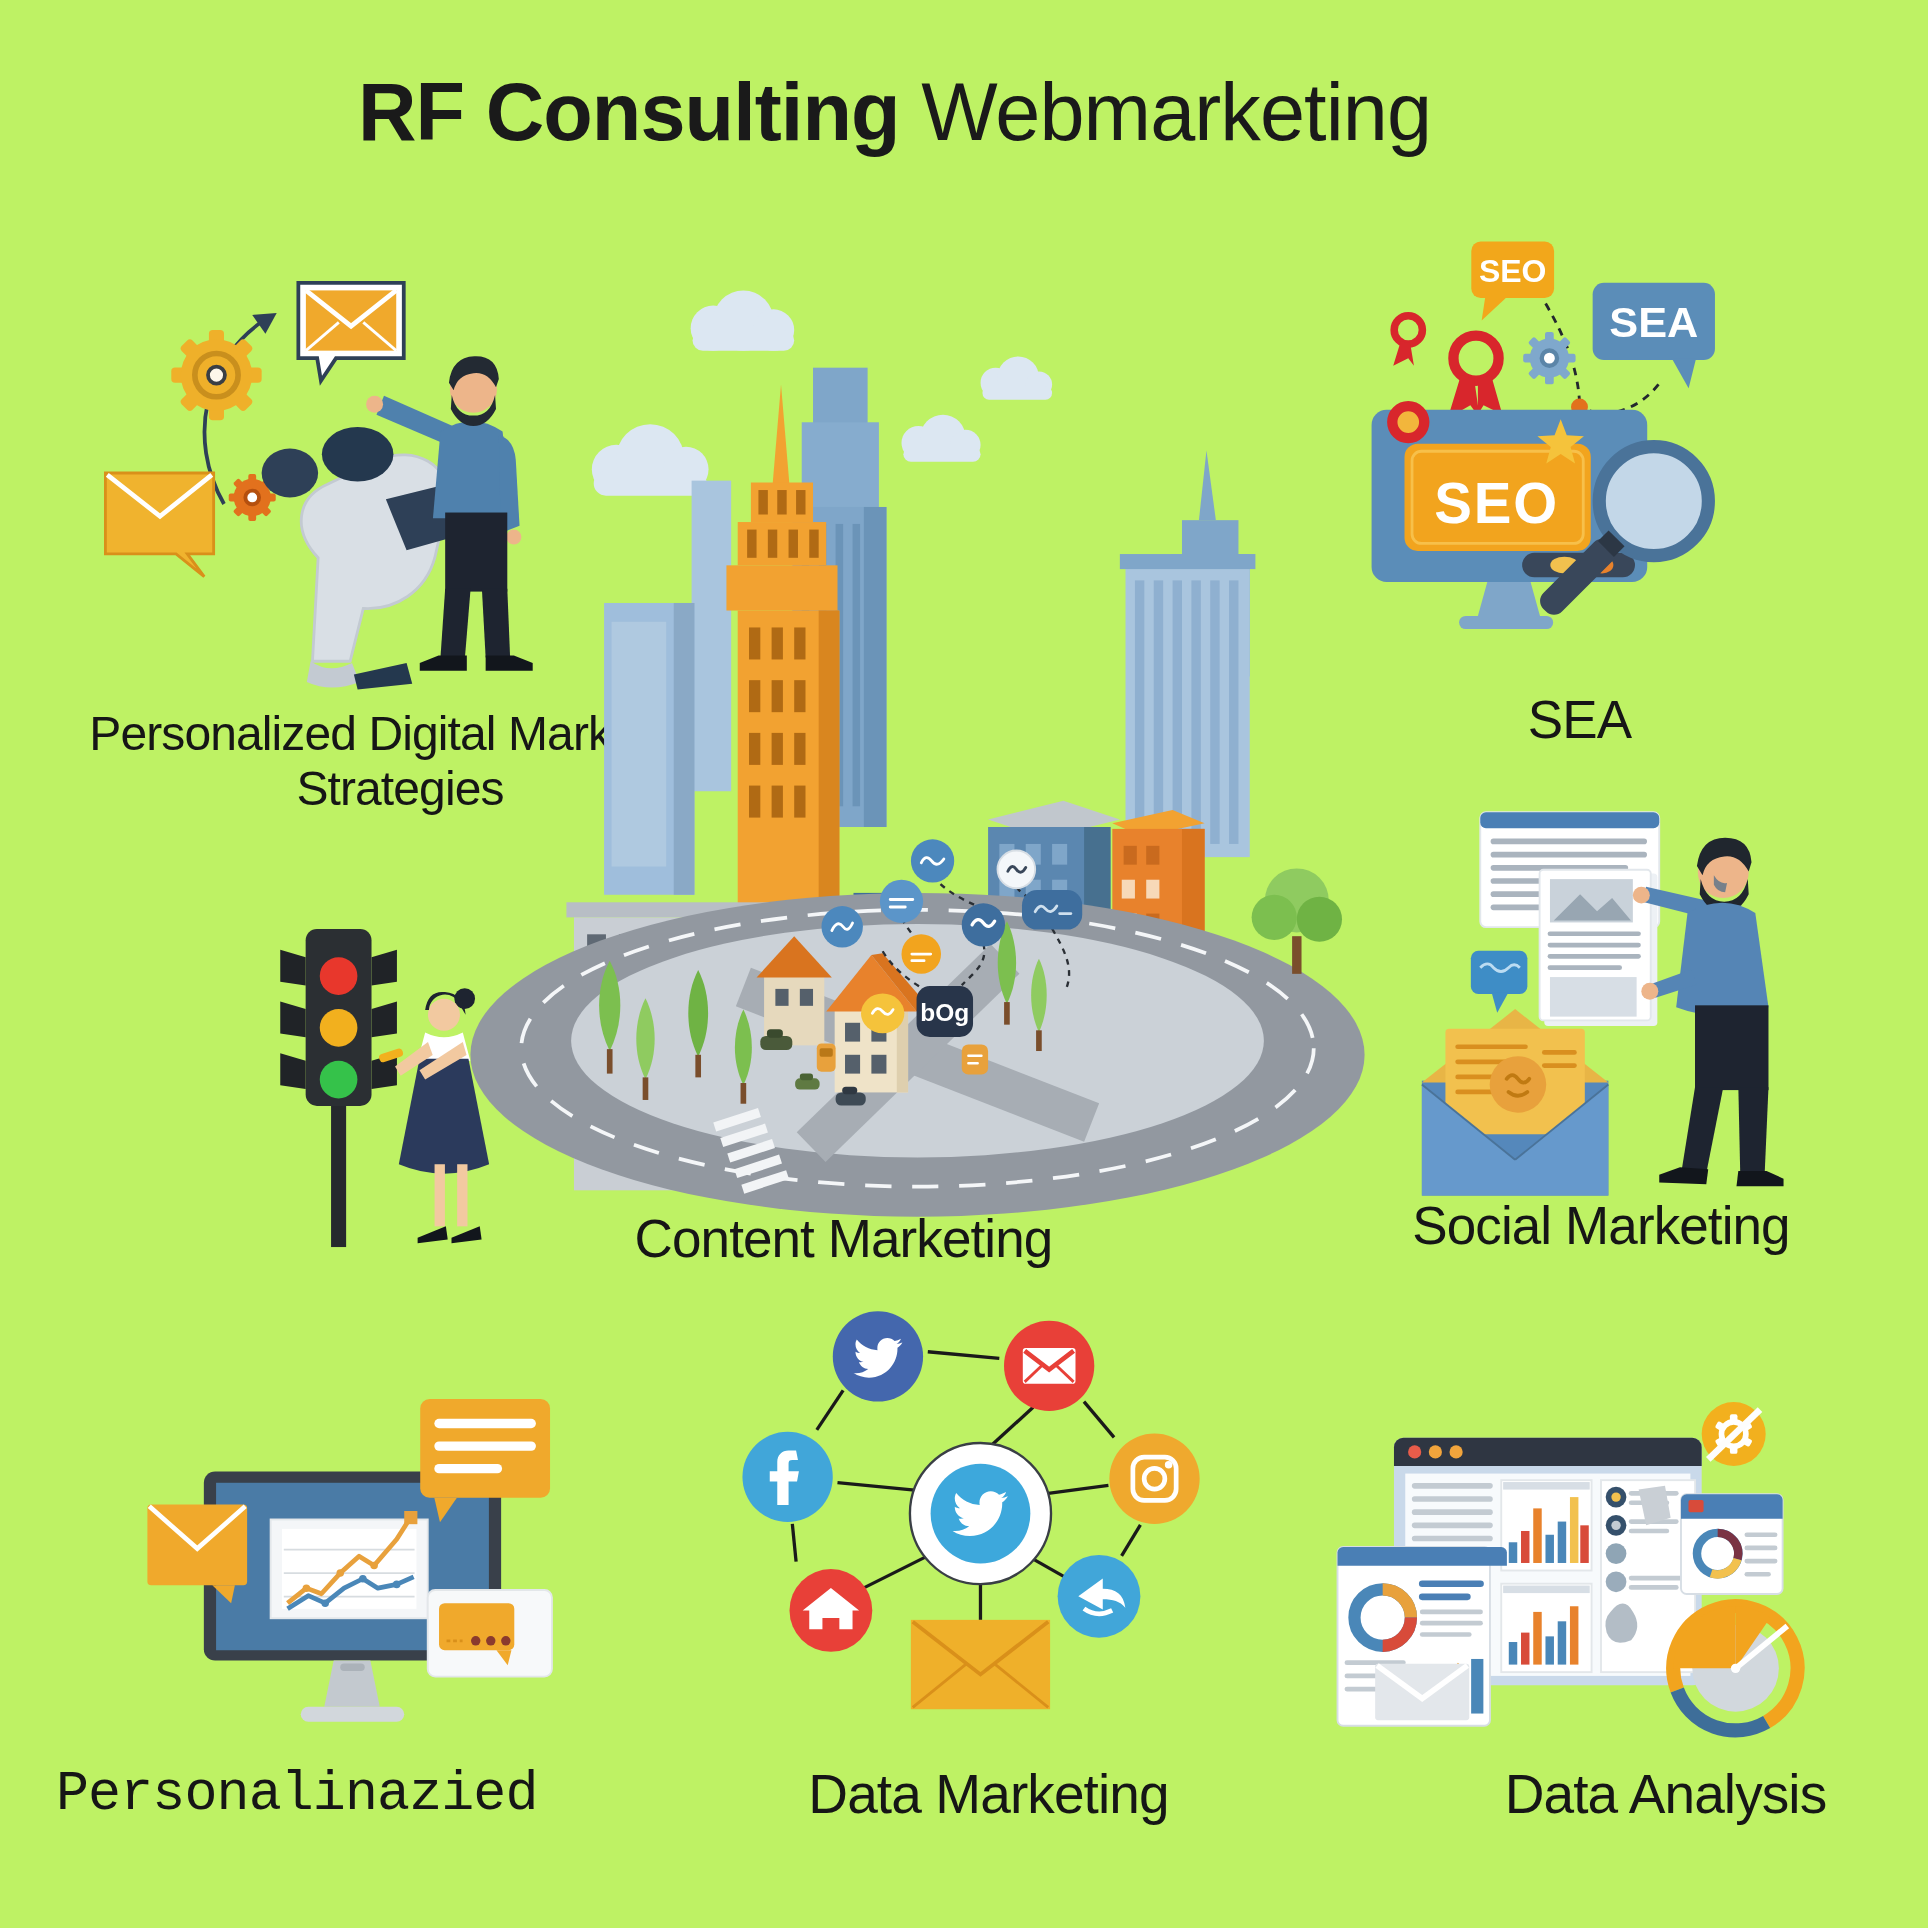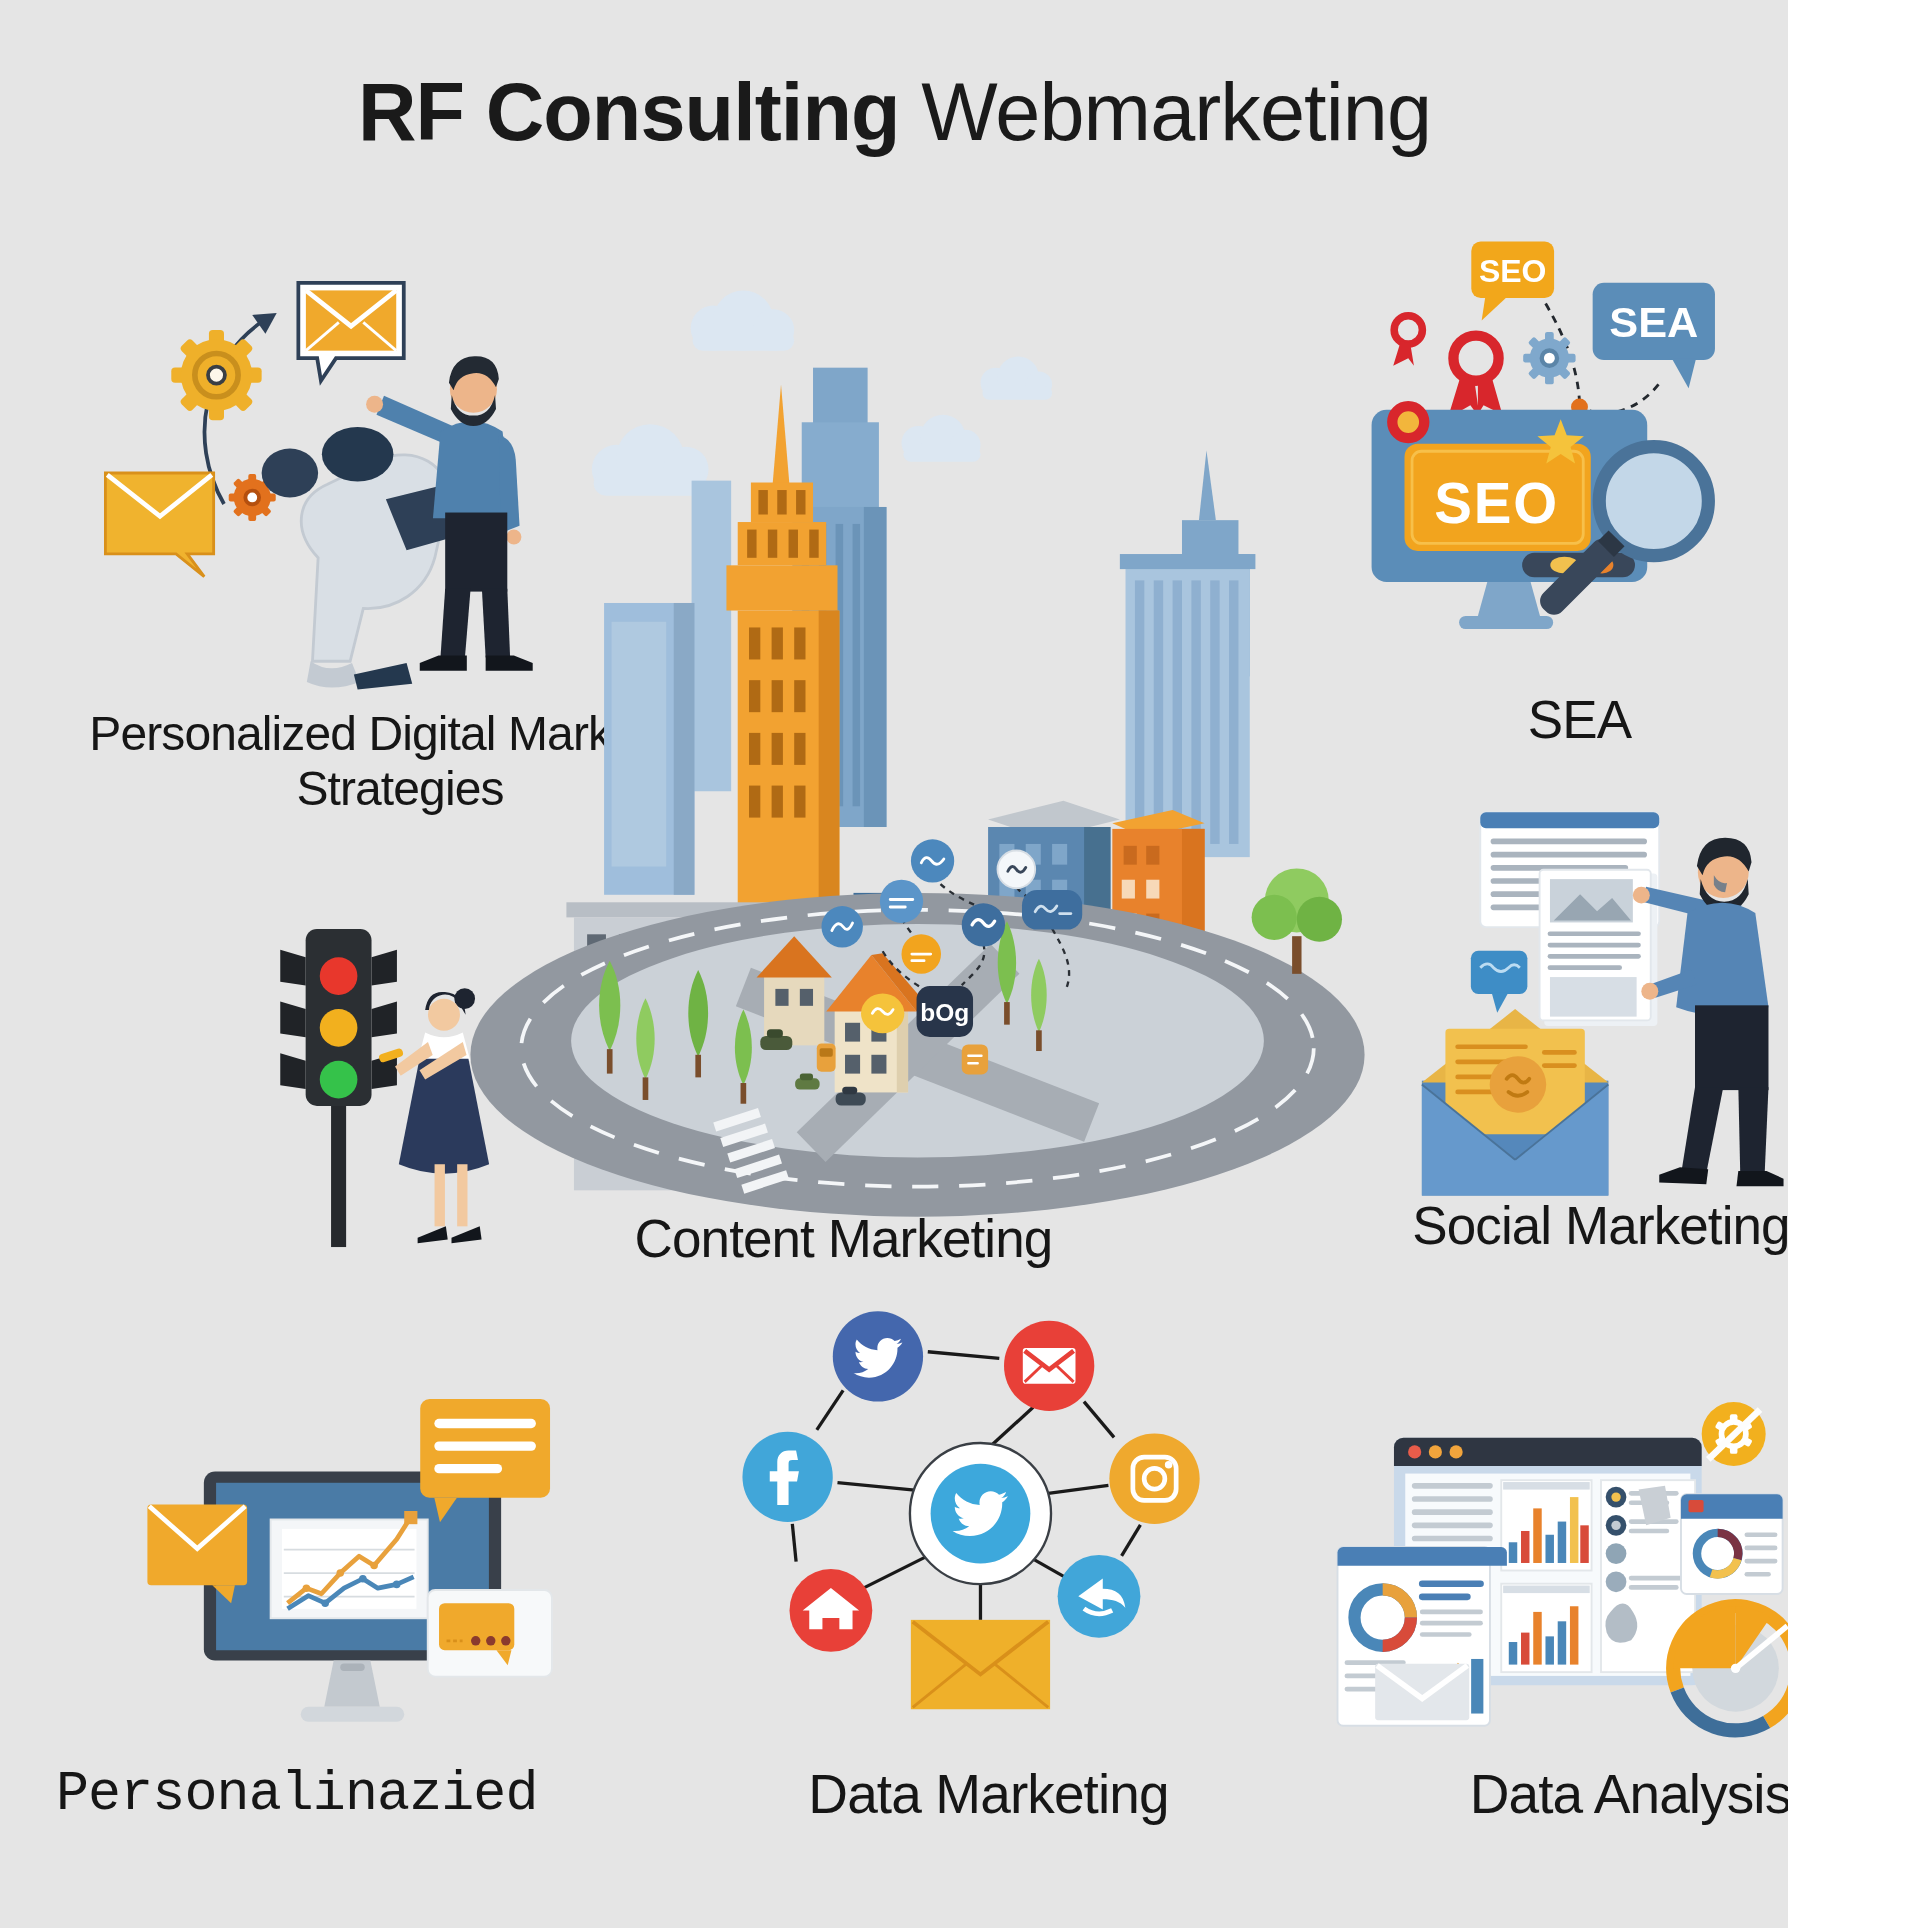--- a/index.html
+++ b/index.html
@@ -1,37 +1,37 @@
 <!DOCTYPE html>
 <html style="font-size:15px"><head>
 <meta charset="utf-8">
 <style>
   html,body{margin:0;padding:0;background:#fff;}
   .stage{
-    position:relative;width:1788px;height:1928px;background:#e5e5e5;overflow:hidden;
+    position:relative;width:1928px;height:1928px;background:#bef264;overflow:hidden;
     font-family:"Liberation Sans", sans-serif;color:#1a1a1a;
   }
   .abs{position:absolute;}
   .title{
     top:66px;left:0;width:1789px;text-align:center;
     font-size:81px;letter-spacing:-0.9px;white-space:nowrap;
   }
   .title .brand{font-weight:bold;}
   .title .suffix{font-weight:normal;}
   .lbl{
     text-align:center;font-size:53px;line-height:1.15;letter-spacing:-0.9px;color:#161616;
   }
   .lbl-strategies{top:706px;left:28px;width:744px;font-size:48px;}
   .lbl-sea{top:690px;left:1391px;width:377px;}
   .lbl-organic{top:1258px;left:108px;width:471px;font-size:54px;}
   .lbl-content{top:1209px;left:608px;width:471px;}
   .lbl-social{top:1196px;left:1361px;width:480px;}
   .lbl-personalized{top:1763px;left:56px;width:471px;font-size:55px;font-family:Liberation Mono, monospace;}
   .lbl-email{top:1763px;left:753px;width:471px;font-size:55px;}
-  .lbl-data{top:1763px;left:1395px;width:471px;font-size:55px;}
+  .lbl-data{top:1763px;left:1430px;width:471px;font-size:55px;}
   svg{display:block;overflow:visible;}
   text{font-family:"Liberation Sans", sans-serif;}
 </style>
 </head>
 <body>
 
 <div class="stage">
 
   <div class="abs title">
     <span class="brand">RF Consulting</span>

